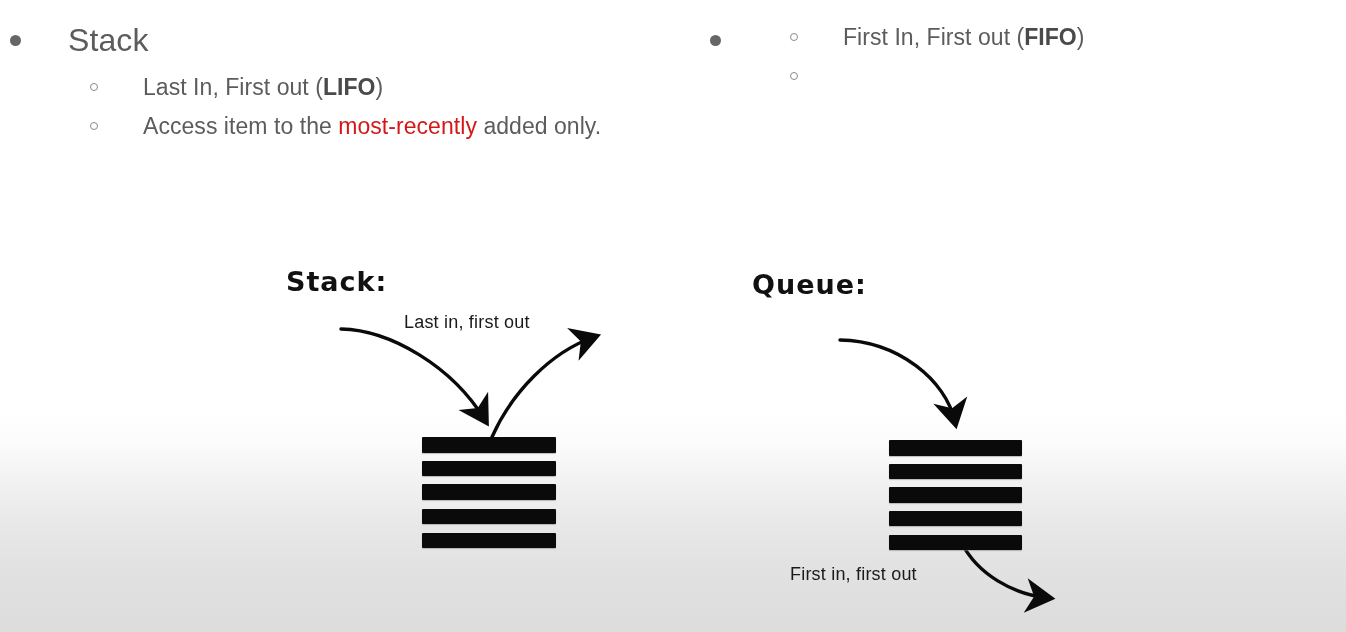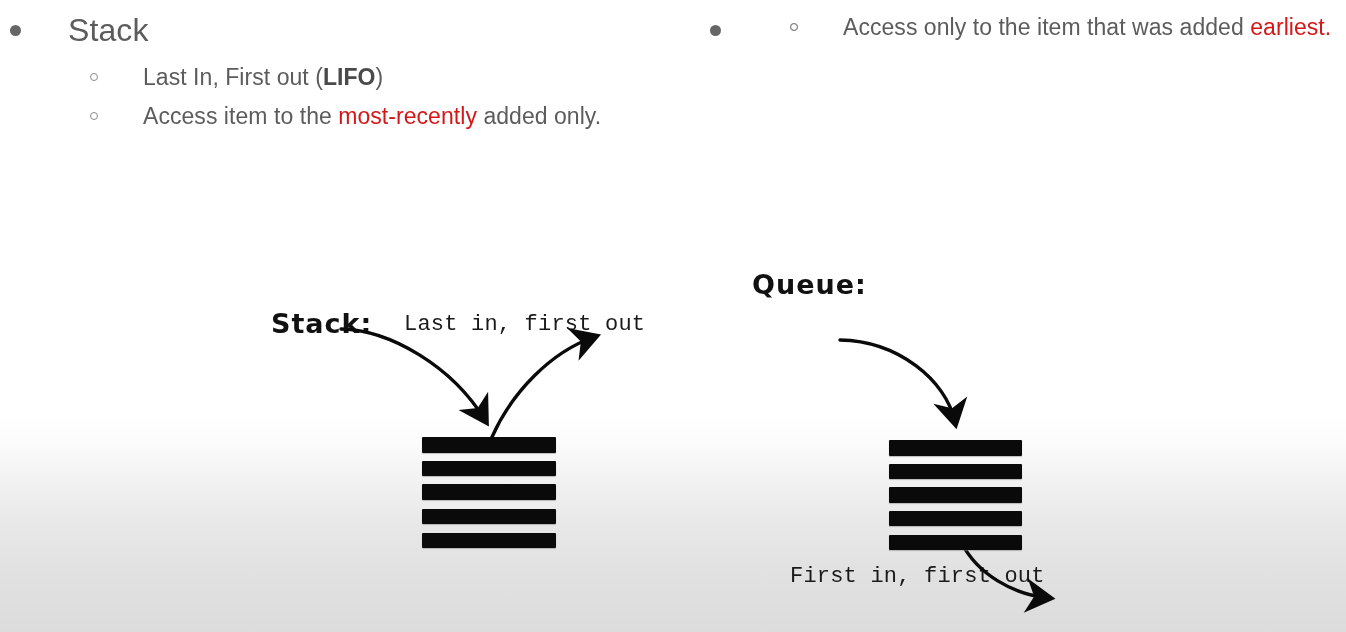--- a/index.html
+++ b/index.html
@@ -29,21 +29,21 @@
     position: absolute;
     top: 0;
     width: 660px;
   }
   .col-left  { left: 0px; }
   .col-right { left: 700px; }
 
   .lvl1 {
     position: relative;
     padding-left: 68px;
-    margin-top: 8px;
+    margin-top: 18px;
     color: #5c5c5c;
     font-size: 32px;
     line-height: 44px;
     letter-spacing: 0.1px;
   }
   .lvl1 .bullet-dot {
     position: absolute;
     left: 10px;
     top: 17px;
     width: 11px;
@@ -84,27 +84,27 @@
 
   .dia-title {
     position: absolute;
     font-family: "DejaVu Sans", sans-serif;
     font-weight: bold;
     font-size: 27px;
     letter-spacing: 1px;
     color: #111111;
     white-space: nowrap;
   }
-  #stack-title { left: 271px; top: 266px; margin-top: 42px; }
+  #stack-title { left: 286px; top: 266px; }
   #queue-title { left: 752px; top: 269px; }
 
   .dia-label {
     position: absolute;
-    font-family: Liberation Mono, monospace;
-    font-size: 22px;
+    font-family: Liberation Sans, sans-serif;
+    font-size: 18px;
     color: #1a1a1a;
     white-space: nowrap;
     letter-spacing: 0.2px;
   }
   #stack-label { left: 404px; top: 312px; }
   #queue-label { left: 790px; top: 564px; }
 
   .bars { position: absolute; }
   .bar {
     position: absolute;
@@ -143,24 +143,24 @@
     </div>
   </div>
 
   <div class="col col-right">
     <div class="lvl1">
       <span class="bullet-dot"></span>
     </div>
     <div class="sublist">
       <div class="lvl2">
         <span class="bullet-ring"></span>
-      </div>
-      <div class="lvl2">
-        <span class="bullet-ring"></span>
-        <span><span>Access only to the item that was added </span><span class="hl">earliest.</span></span>
+        <span><span>First In, First out (</span><b>FIFO</b><span>)</span></span>
+      </div>
+      <div class="lvl2">
+        <span class="bullet-ring"></span>
       </div>
     </div>
   </div>
 
   <div class="diagram" id="stack-diagram">
     <div class="dia-title" id="stack-title">Stack:</div>
     <div class="dia-label" id="stack-label">Last in, first out</div>
 
     <svg class="arrows" width="1346" height="632" viewBox="0 0 1346 632">
       <defs>

